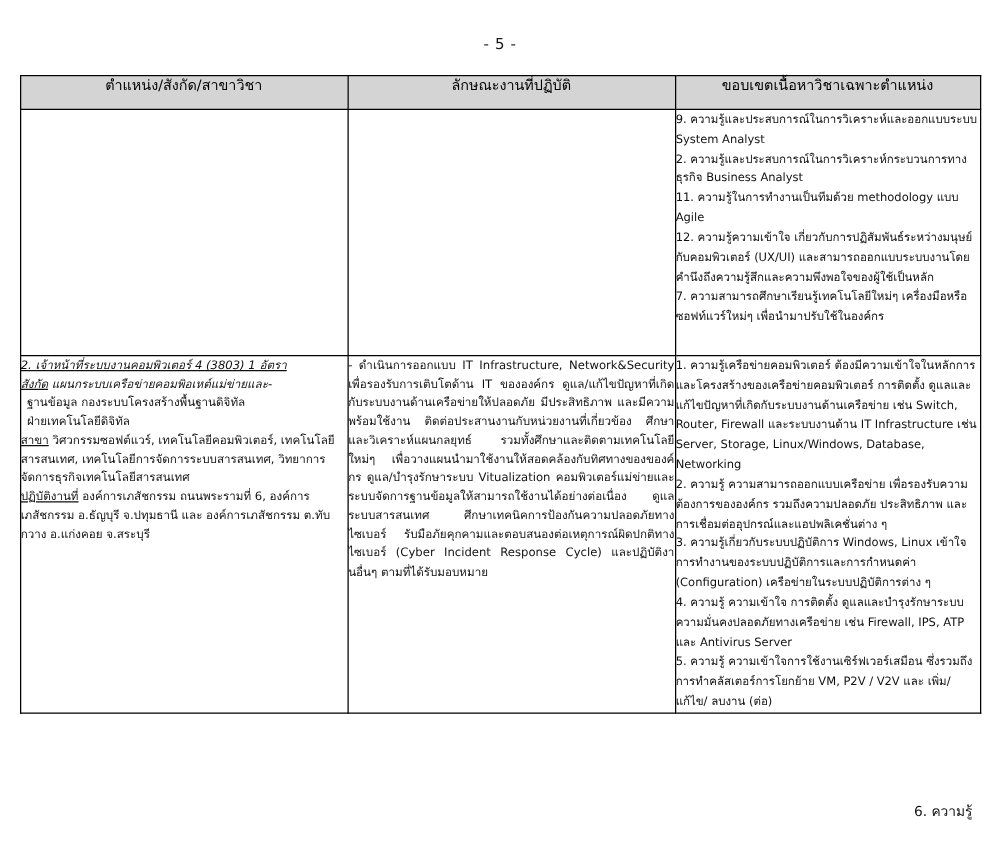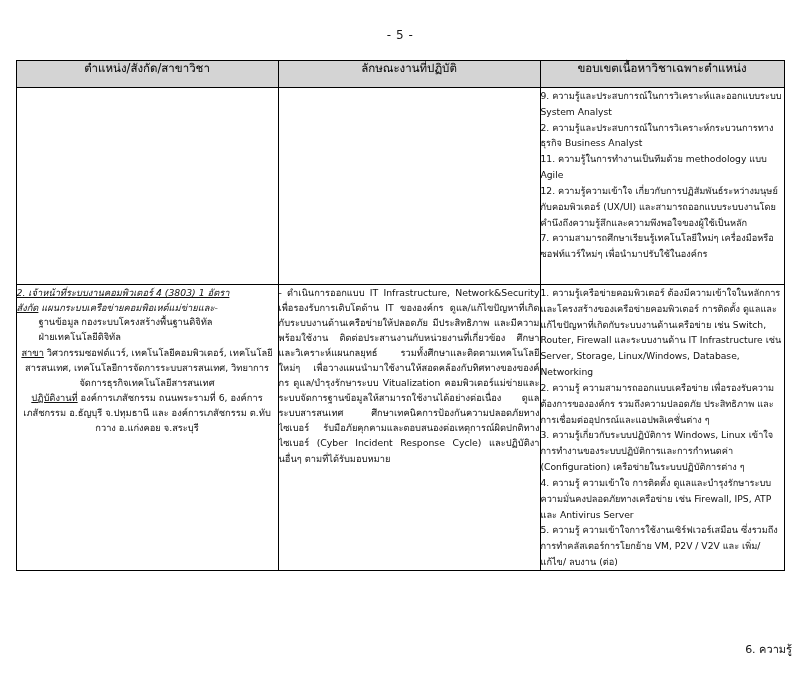--- a/index.html
+++ b/index.html
@@ -74,41 +74,40 @@
     font-size: 9.2px;
     line-height: 1.72;
   }
 
   .row-top td { height: 196px; }
 
   .line { display: block; font-style: italic; }
 
   .u { text-decoration: underline; }
 
-  .indent-1 { display: block; padding-left: 22px; font-family: Liberation Serif, serif; }
+  .indent-1 { display: block; padding-left: 5px; }
 
   .para {
     display: block;
     text-indent: 0;
-    text-align: center;
   }
 
   .c2-para {
     display: block;
     text-align: justify;
     text-justify: inter-word;
   }
 
   .c3-item {
     display: block;
   }
 
   .footer-note {
     position: absolute;
-    right: 8px;
+    right: 22px;
     bottom: 22px;
     font-size: 11px;
     color: #111;
   }
 </style>
 </head>
 <body>
 
 <div class="page">
 

